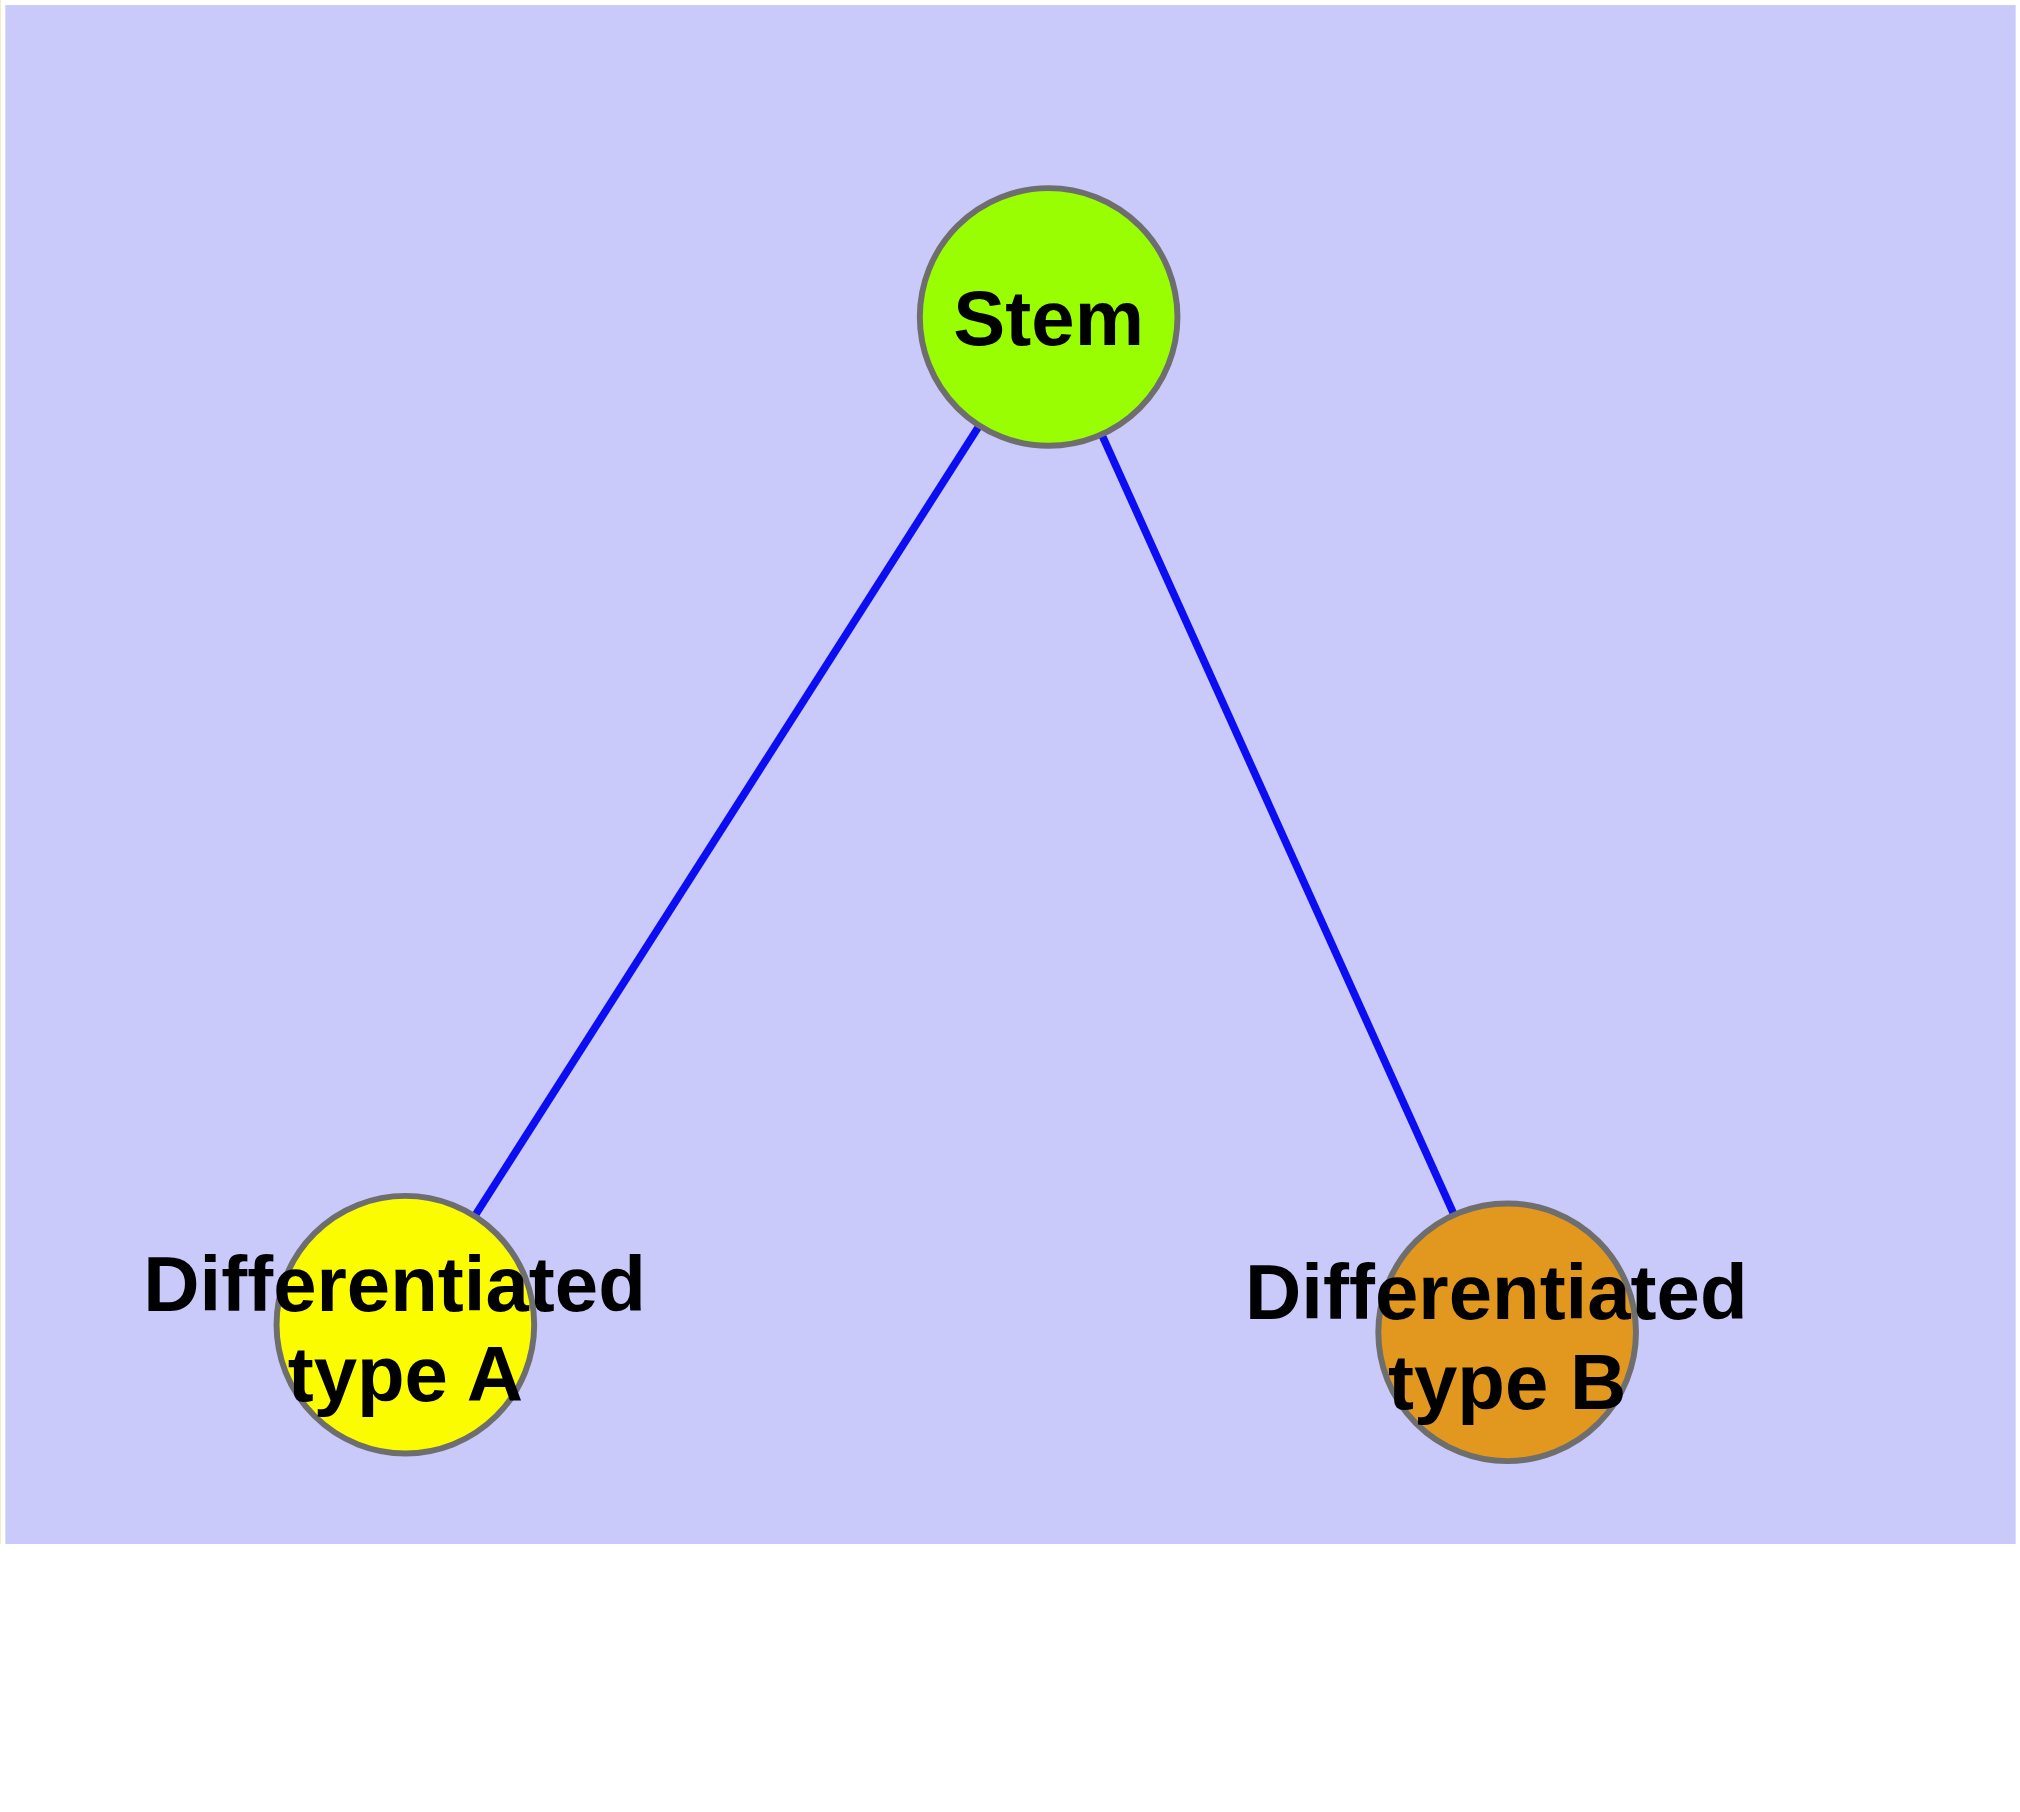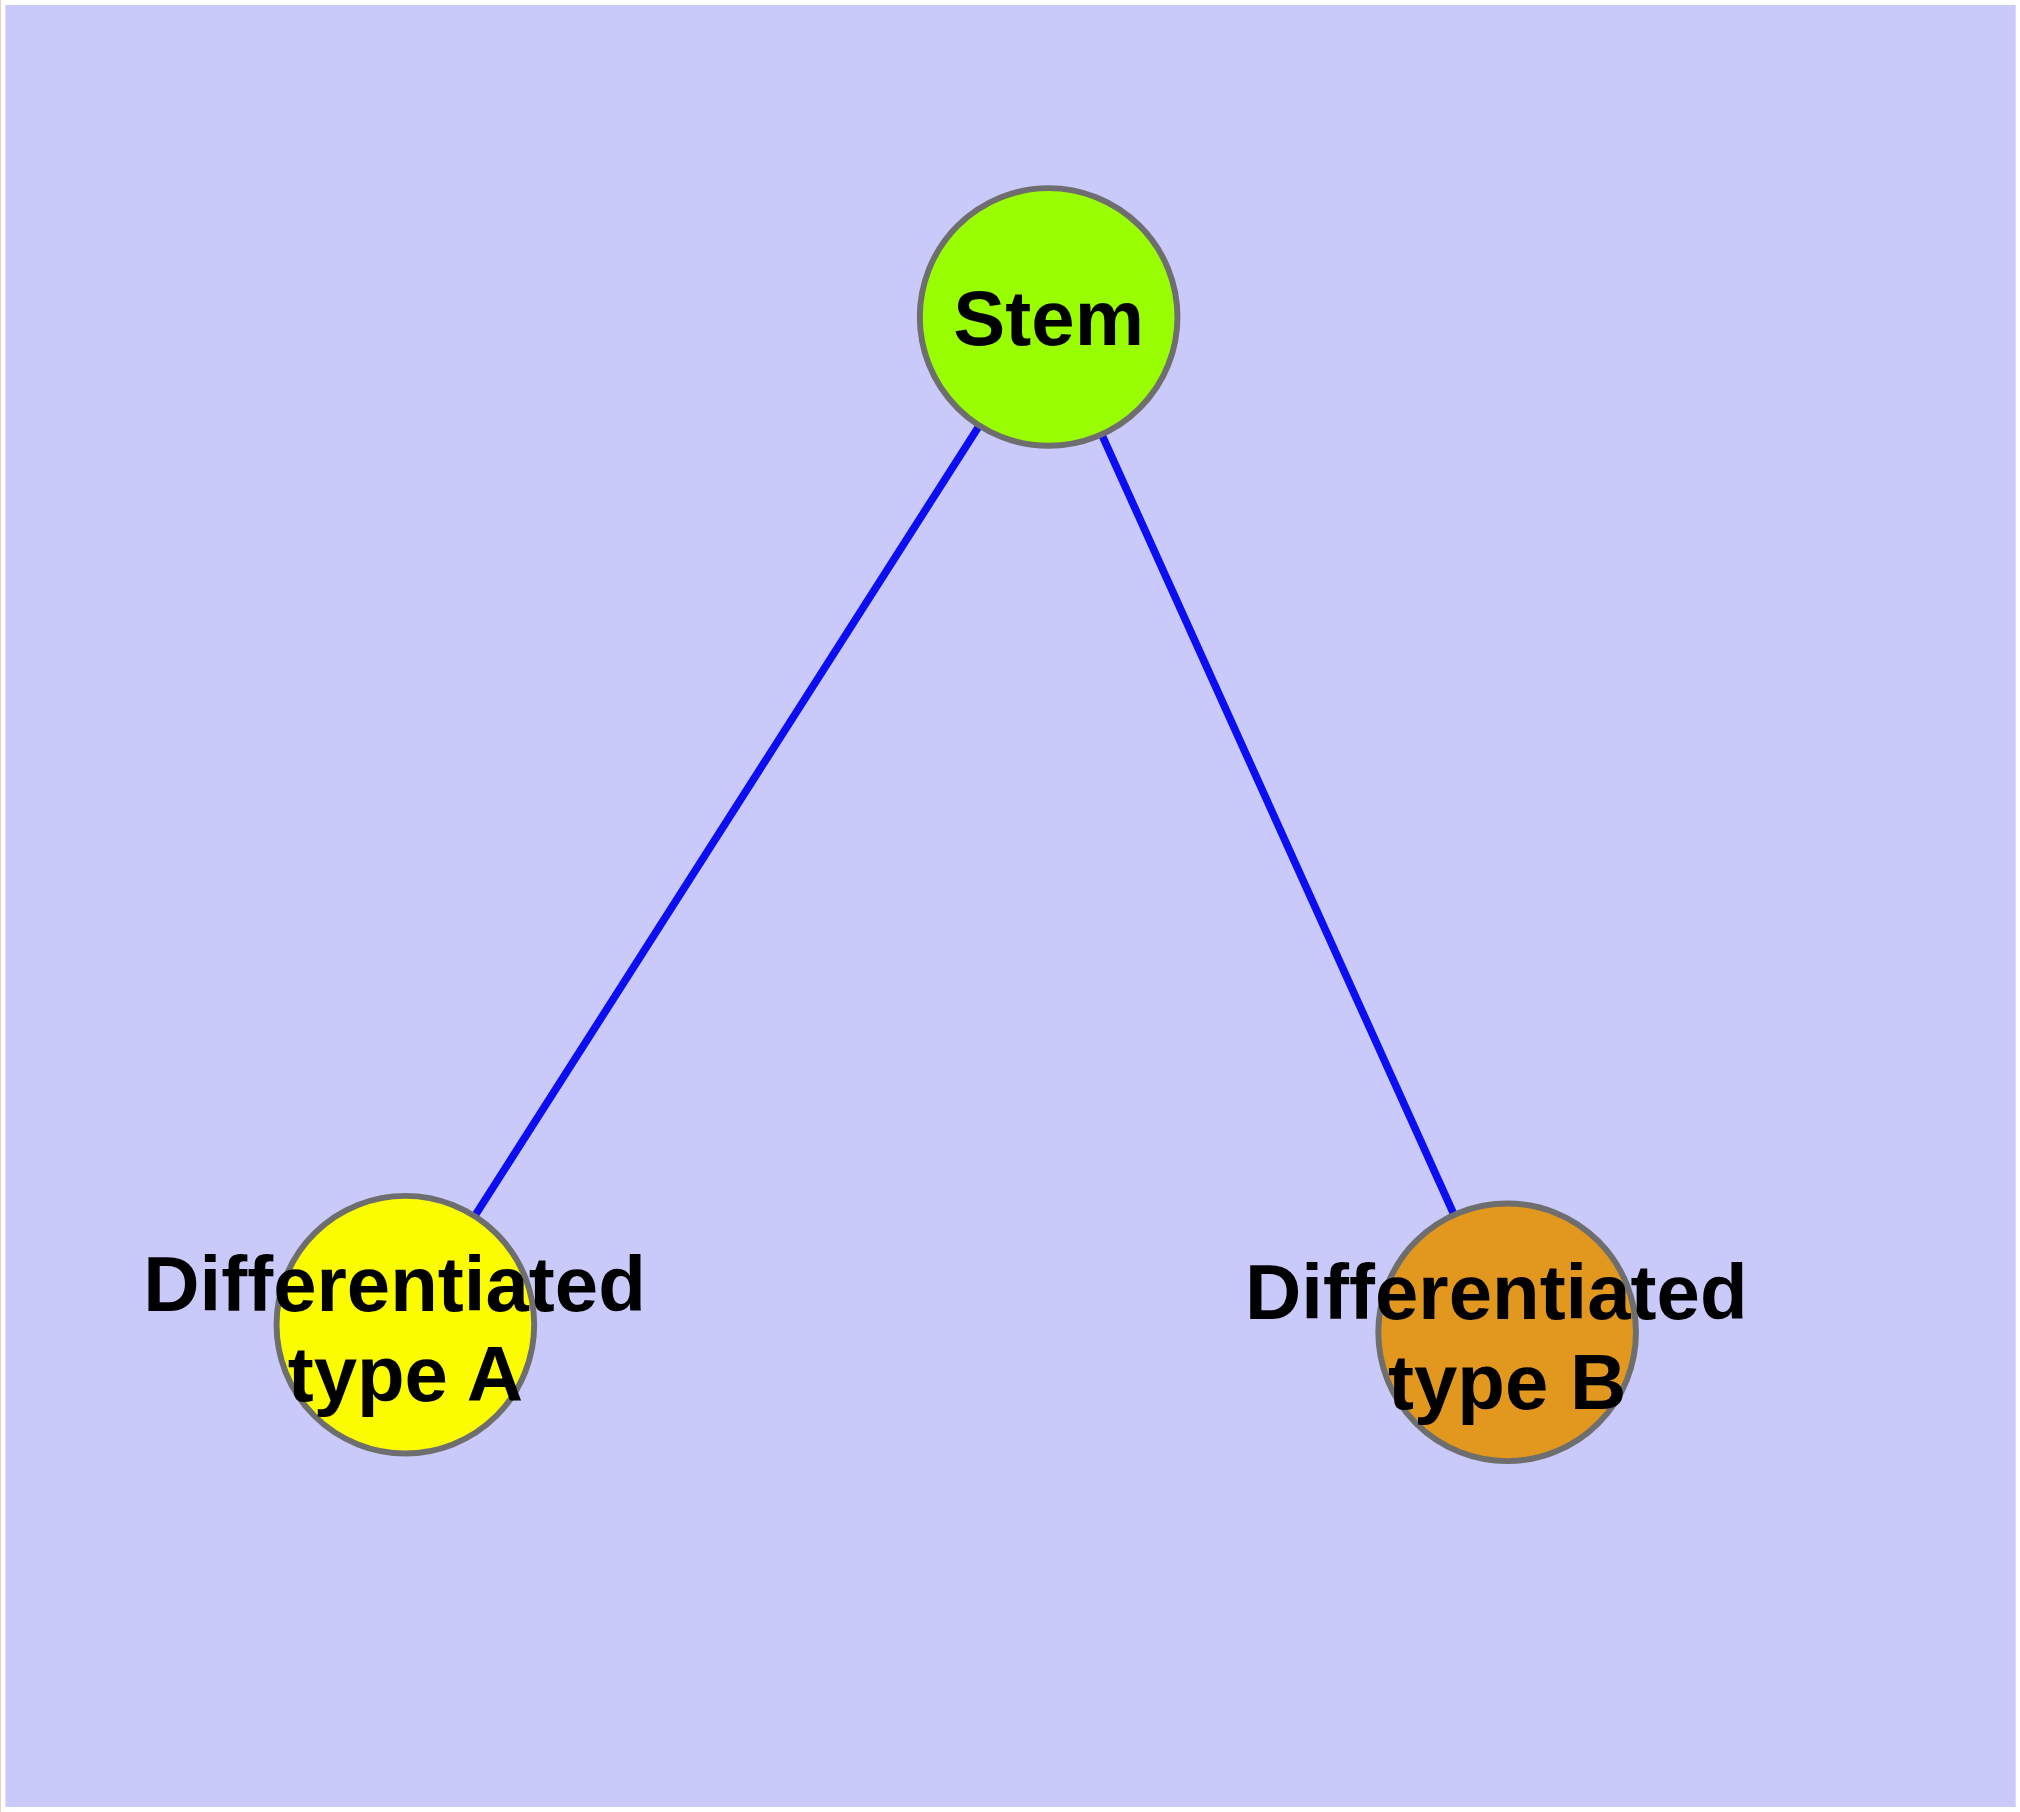--- a/index.html
+++ b/index.html
@@ -4,22 +4,22 @@
 <style>
   html, body {
     margin: 0;
     padding: 0;
     background: #ffffff;
     font-family: "Liberation Sans", "DejaVu Sans", sans-serif;
   }
   .stage {
     position: relative;
     width: 2021px;
-    height: 1812px;
-    background: #c2410c;
+    height: 1544px;
+    background: #eab308;
     overflow: hidden;
   }
   svg.diagram {
     display: block;
     width: 2021px;
     height: 1812px;
   }
   .node-label {
     font-family: "Liberation Sans", "DejaVu Sans", sans-serif;
     font-weight: bold;

